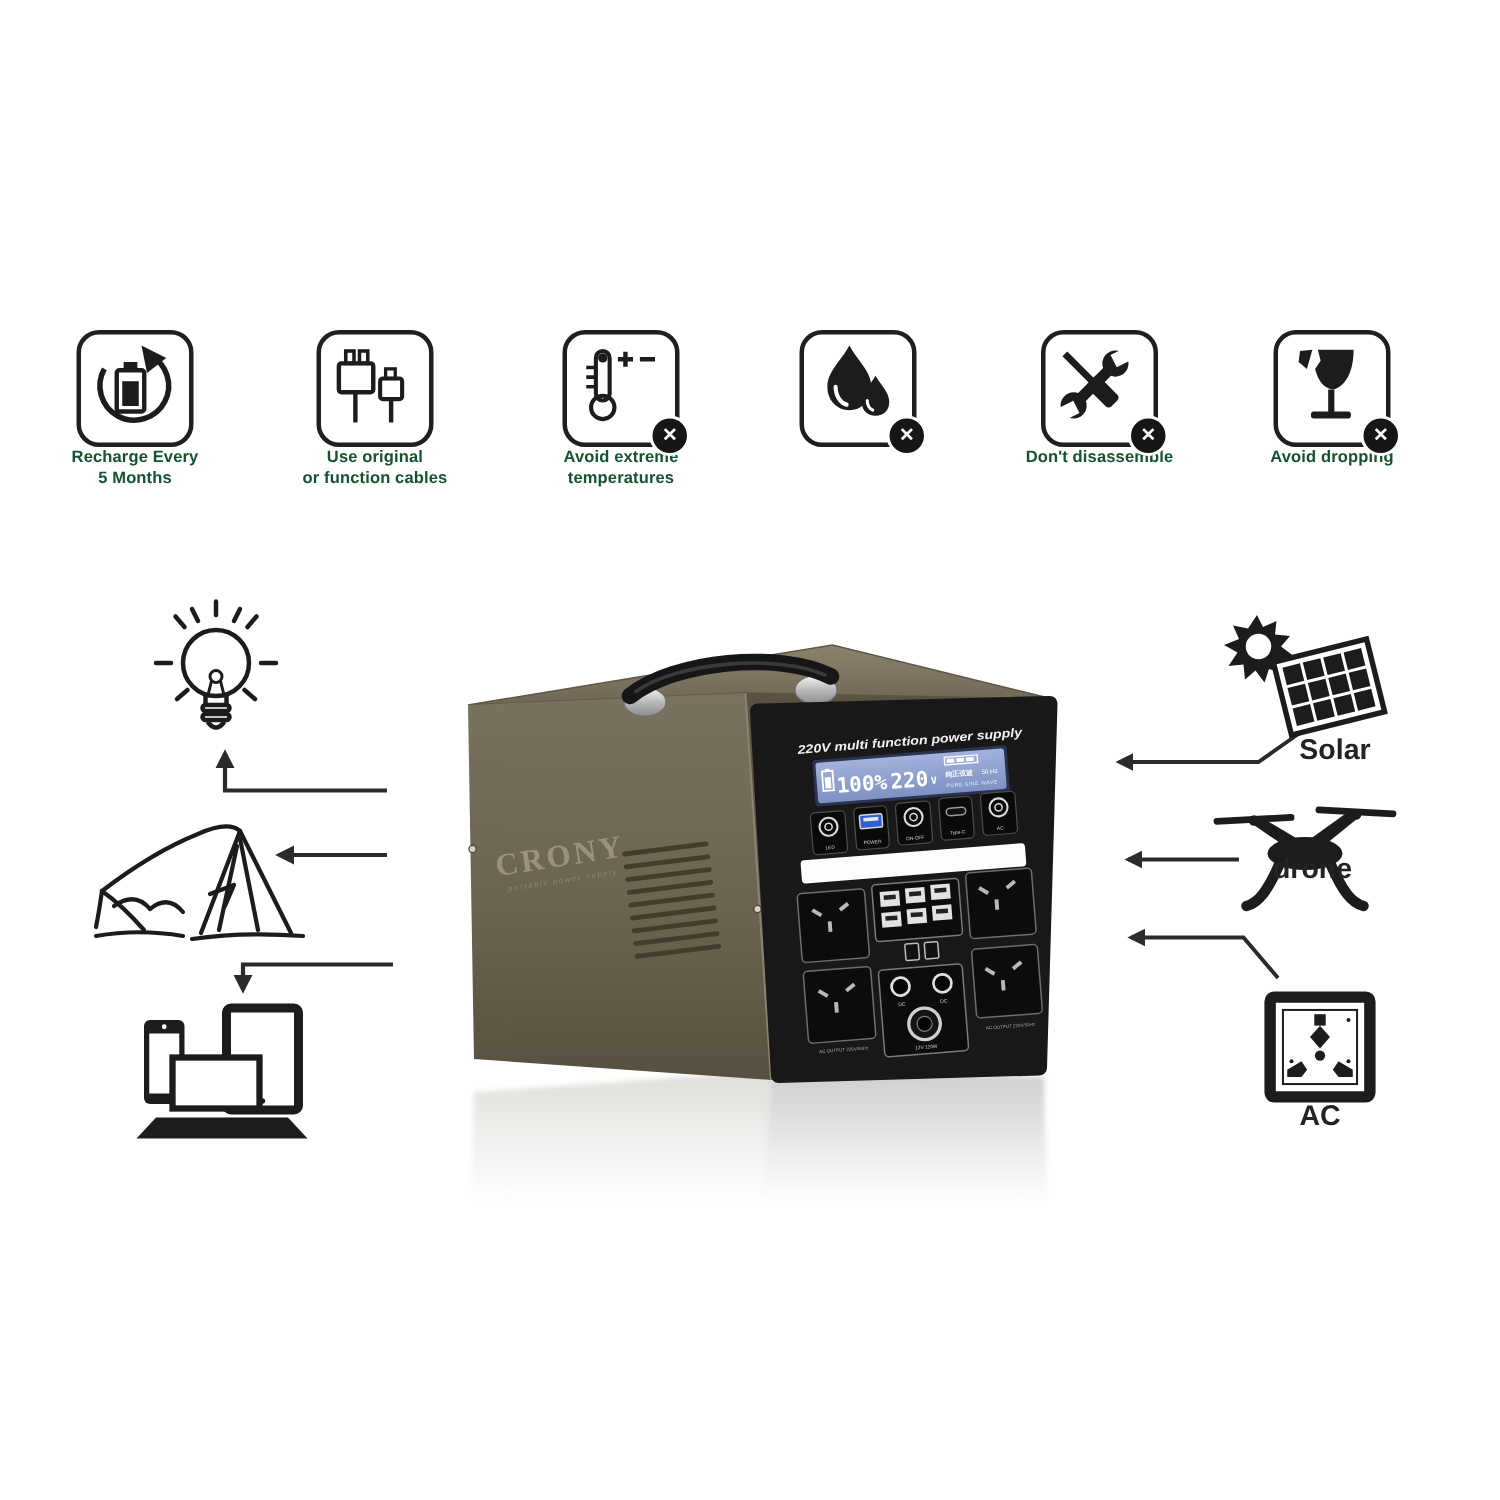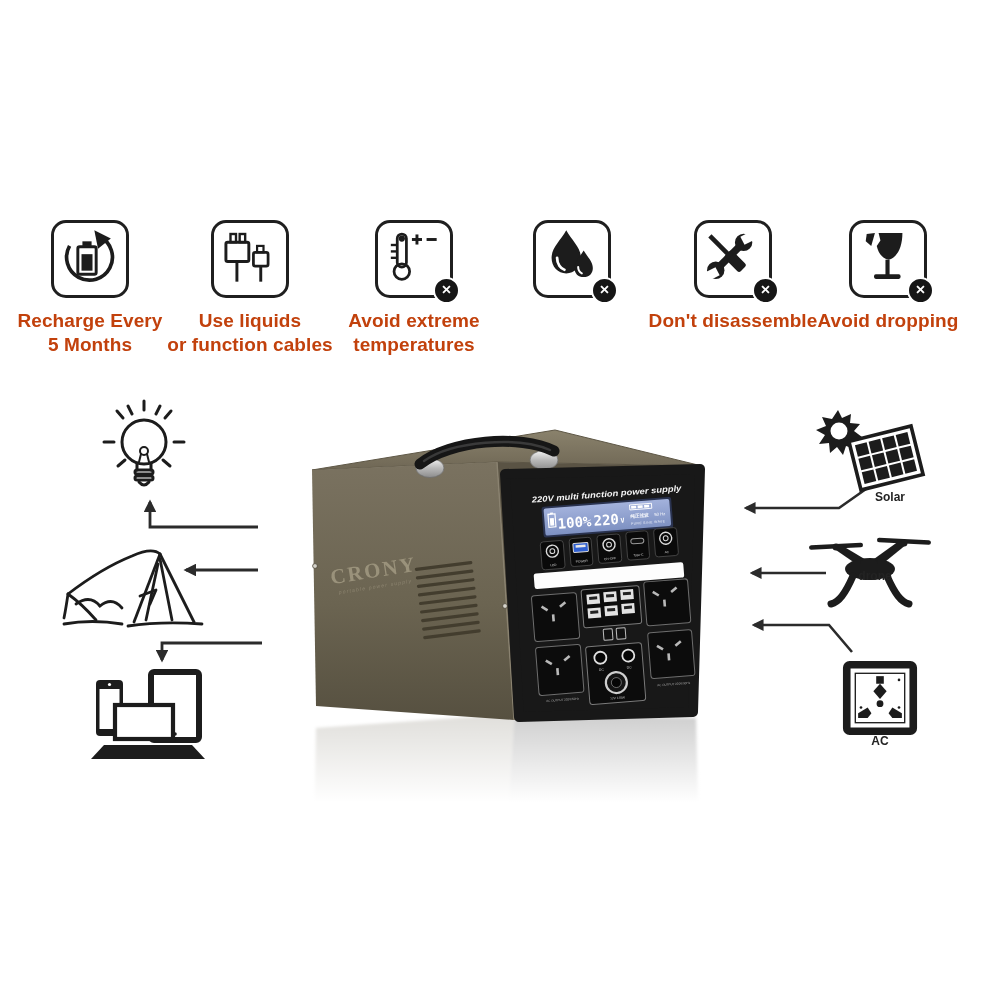--- a/index.html
+++ b/index.html
@@ -8,26 +8,26 @@
 
   
   .warning-item{position:absolute;top:220px;width:170px;text-align:center;}
   .icon-box{position:relative;width:72px;height:72px;margin:0 auto;
             border:3.4px solid #1f1f1f;border-radius:15px;background:#fff;}
   .icon-box svg{position:absolute;left:0;top:0;}
   .x-badge{position:absolute;right:-10px;bottom:-9px;width:23px;height:23px;
            border-radius:50%;background:#161616;border:2.5px solid #fff;
            display:flex;align-items:center;justify-content:center;}
   .x-badge span{color:#fff;font-size:12.5px;font-weight:bold;line-height:1;}
-  .caption{font-size:19px;font-weight:600;color:#c2410c;line-height:1.28;
-           margin-top:11px;letter-spacing:.1px;}
+  .caption{font-size:11px;font-weight:600;color:#14532d;line-height:1.28;
+           letter-spacing:.1px;}
 
   
   .uc{position:absolute;}
-  .uc-label{position:absolute;width:80px;text-align:center;font-size:12px;
+  .uc-label{position:absolute;width:80px;text-align:center;font-size:19px;
             font-weight:600;color:#232323;}
 
   .layer{position:absolute;left:0;top:0;pointer-events:none;}
 
   
   .crony-brand{font-family:"Liberation Serif",serif;font-weight:bold;}
   .lcd-num{font-family:"DejaVu Sans Mono",monospace;font-weight:bold;}
 </style>
 </head>
 <body>
@@ -56,21 +56,21 @@
         <rect x="18" y="12" width="6" height="9" fill="none" stroke="#1c1c1c" stroke-width="2.6"></rect>
         <rect x="28" y="12" width="6" height="9" fill="none" stroke="#1c1c1c" stroke-width="2.6"></rect>
         <rect x="13" y="21" width="25" height="21" rx="2" fill="none" stroke="#1c1c1c" stroke-width="3.2"></rect>
         <line x1="25" y1="42" x2="25" y2="64" stroke="#1c1c1c" stroke-width="3.2"></line>
         <rect x="47" y="25" width="7" height="7" fill="none" stroke="#1c1c1c" stroke-width="2.4"></rect>
         <rect x="43" y="32" width="16" height="15" rx="2" fill="none" stroke="#1c1c1c" stroke-width="3"></rect>
         <line x1="51" y1="47" x2="51" y2="64" stroke="#1c1c1c" stroke-width="3.2"></line>
       </svg>
     </div>
     <div class="caption">
-      <div>Use liquids</div>
+      <div>Use original</div>
       <div>or function cables</div>
     </div>
   </div>
 
   <div class="warning-item" style="left:329px">
     <div class="icon-box">
       <svg width="66" height="66" viewBox="0 0 72 72">
         <rect x="21" y="12" width="10" height="36" rx="5" fill="none" stroke="#1c1c1c" stroke-width="3"></rect>
         <circle cx="26" cy="53" r="8.5" fill="none" stroke="#1c1c1c" stroke-width="3"></circle>
         <circle cx="26" cy="17" r="3.4" fill="#1c1c1c"></circle>

